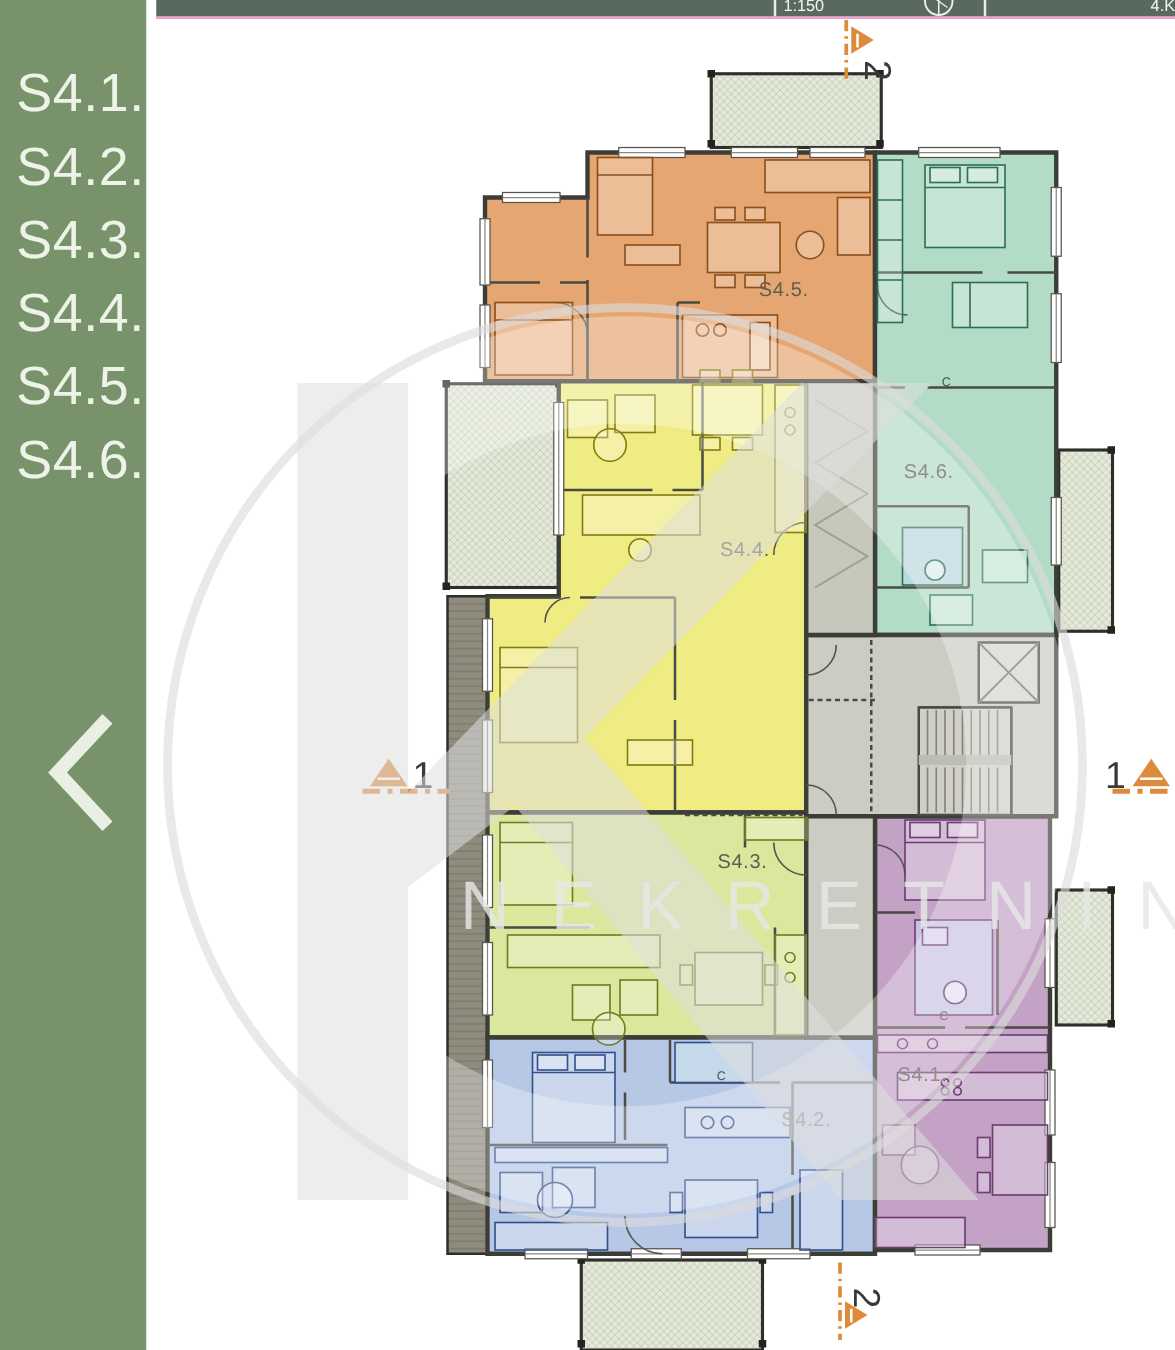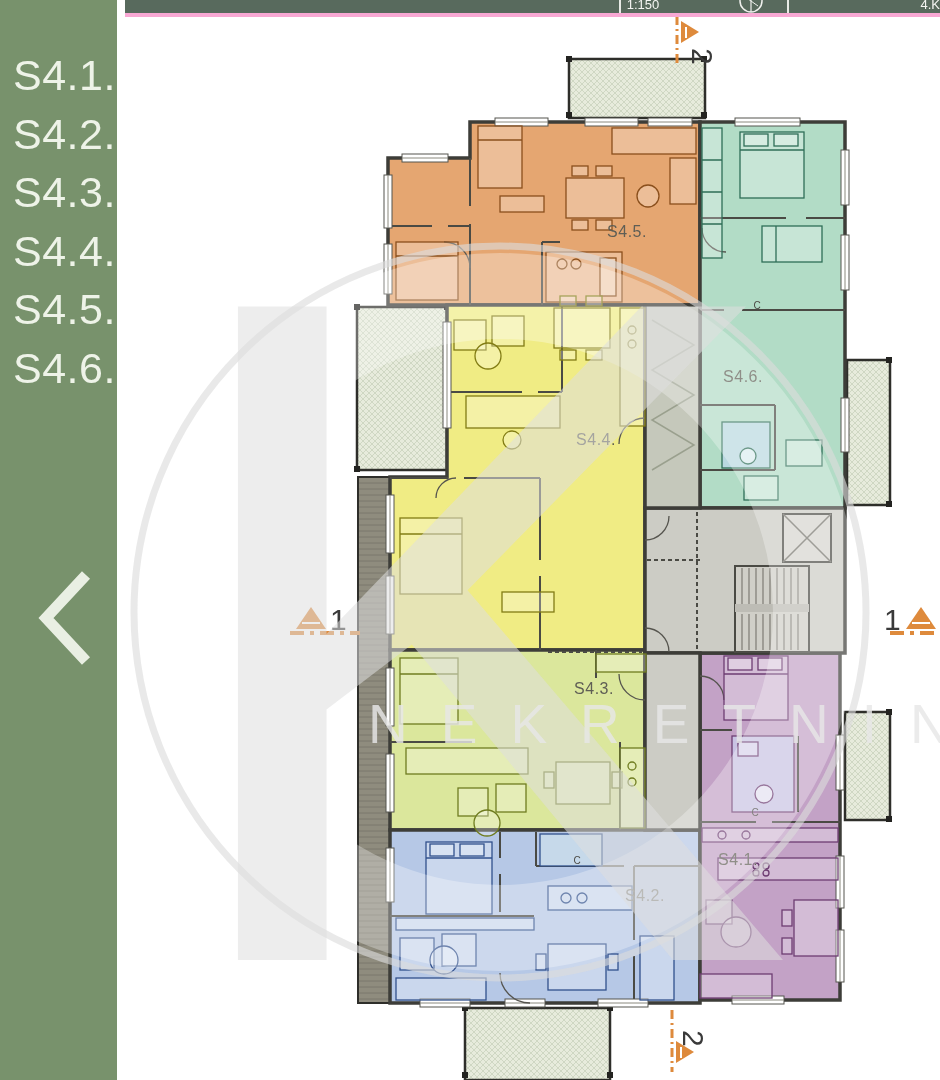--- a/index.html
+++ b/index.html
@@ -7,21 +7,21 @@
        font-family:"Liberation Sans",sans-serif;}
   
   .sidebar{position:absolute;left:0;top:0;width:117px;height:1080px;
            background:#78926c;z-index:30;}
   .sidebar-items{padding-top:46px;}
   .sidebar-item{color:#eef3e8;font-size:43px;line-height:58.5px;
                 padding-left:13px;letter-spacing:0.5px;cursor:pointer;}
   .back-btn{position:absolute;left:38px;top:570px;width:54px;height:96px;cursor:pointer;}
   
   .topbar{position:absolute;left:125px;top:0;right:0;height:13px;
-          background:#586a5d;border-bottom:4px solid #f9a8d4;z-index:25;overflow:visible;}
+          background:#586a5d;border-bottom:2px solid #f9a8d4;z-index:25;overflow:visible;}
   .topbar .divider{position:absolute;top:0;width:2px;height:13px;background:#e8ebe6;}
   .topbar .d1{left:494px;} .topbar .d2{left:662px;}
   .topbar .scale{position:absolute;left:488px;top:-3px;width:60px;text-align:center;
                  color:#f4f5f2;font-size:13px;}
   .topbar .floor{position:absolute;right:0;top:-3px;color:#f4f5f2;font-size:13px;}
   .compass{position:absolute;left:611px;top:0;}
   
   .watermark{position:absolute;left:0;top:0;width:940px;height:1080px;
              pointer-events:none;z-index:20;}
   .brand-text{position:absolute;left:368px;top:692px;font-size:55px;

